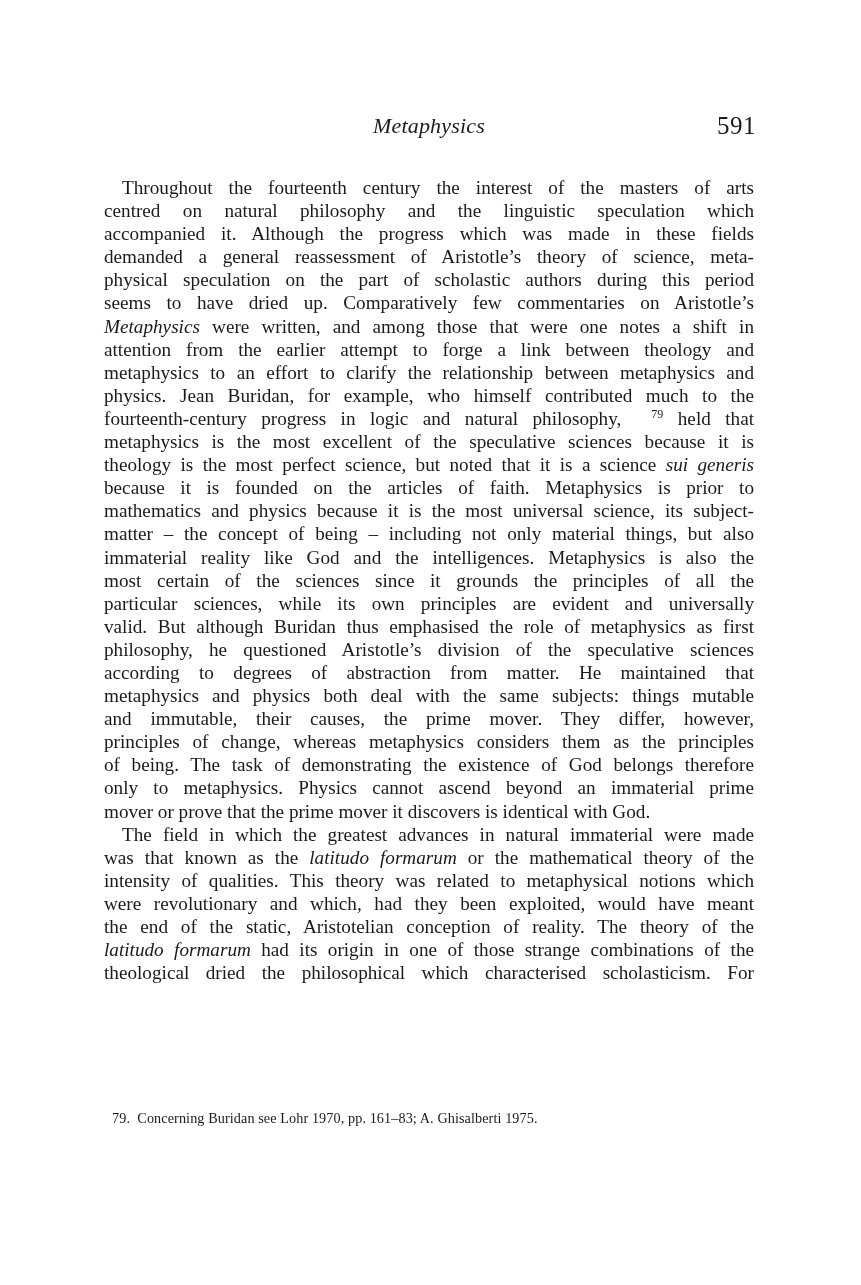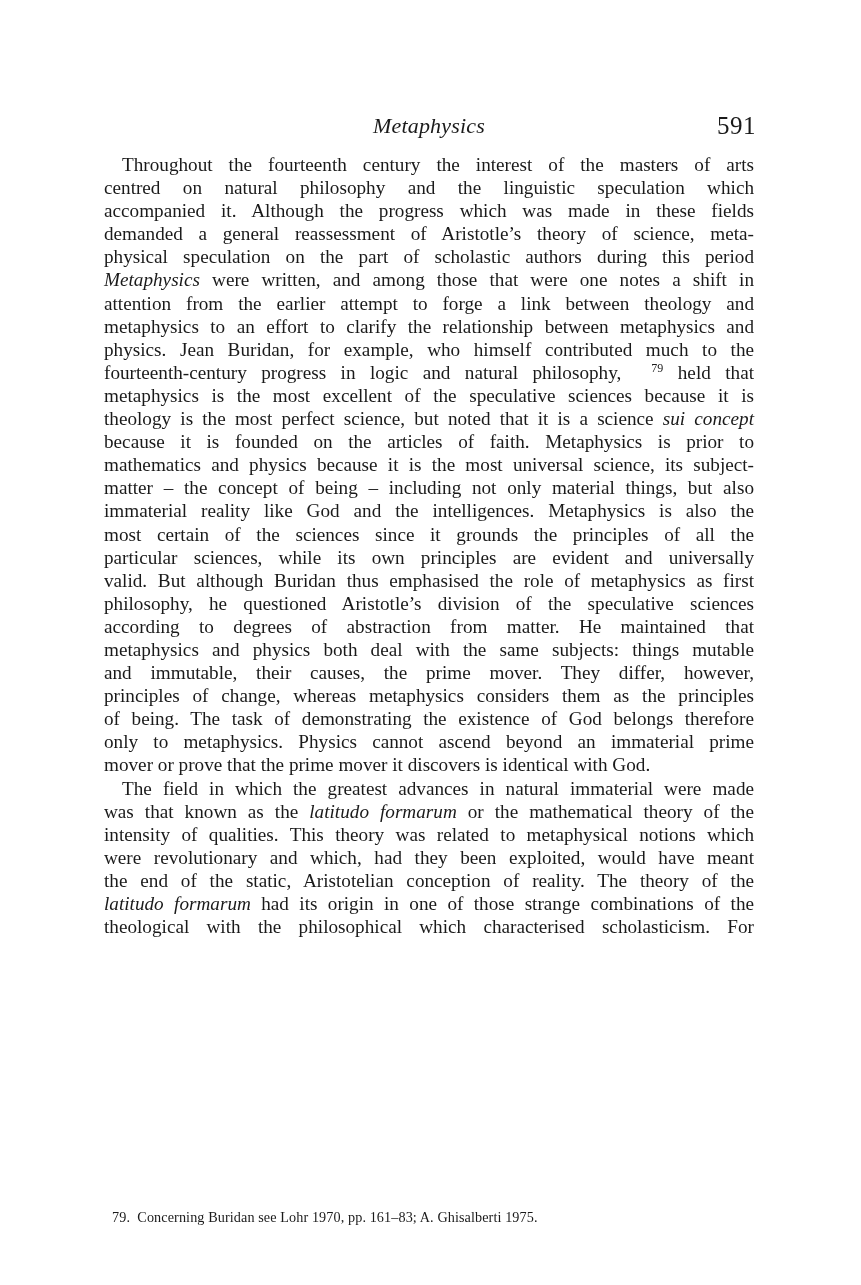--- a/index.html
+++ b/index.html
@@ -38,21 +38,21 @@
     }
     .page-number {
       position: absolute;
       right: -2px;
       font-size: 25px;
       line-height: 30px;
       letter-spacing: 0.5px;
     }
     .body-text {
       position: absolute;
-      top: 153px;
+      top: 176px;
       left: 104px;
       width: 650px;
     }
     .line {
       display: block;
       height: 23.1px;
       line-height: 23.1px;
       font-size: 19.2px;
       text-align: justify;
       text-align-last: justify;
@@ -67,21 +67,21 @@
     }
     .line .it { font-style: italic; }
     .line sup {
       font-size: 12px;
       line-height: 0;
       vertical-align: 7px;
       margin-left: 30px;
     }
     .footnote {
       position: absolute;
-      top: 1208px;
+      top: 1109px;
       left: 112px;
       font-size: 14.2px;
       line-height: 18px;
       white-space: nowrap;
       letter-spacing: 0.1px;
     }
   </style>
 </head>
 <body>
 
@@ -93,27 +93,28 @@
   </div>
 
   <div class="body-text">
 
     <div>
       <span class="line indent">Throughout the fourteenth century the interest of the masters of arts</span>
       <span class="line">centred on natural philosophy and the linguistic speculation which</span>
       <span class="line">accompanied it. Although the progress which was made in these fields</span>
       <span class="line">demanded a general reassessment of Aristotle’s theory of science, meta-</span>
       <span class="line">physical speculation on the part of scholastic authors during this period</span>
+      <span class="line">seems to have dried up. Comparatively few commentaries on Aristotle’s</span>
       <span class="line"><span class="it">Metaphysics</span><span> were written, and among those that were one notes a shift in</span></span>
       <span class="line">attention from the earlier attempt to forge a link between theology and</span>
       <span class="line">metaphysics to an effort to clarify the relationship between metaphysics and</span>
       <span class="line">physics. Jean Buridan, for example, who himself contributed much to the</span>
       <span class="line"><span>fourteenth-century progress in logic and natural philosophy,</span><sup>79</sup><span> held that</span></span>
       <span class="line">metaphysics is the most excellent of the speculative sciences because it is</span>
-      <span class="line"><span>theology is the most perfect science, but noted that it is a science </span><span class="it">sui concept</span></span>
+      <span class="line"><span>theology is the most perfect science, but noted that it is a science </span><span class="it">sui generis</span></span>
       <span class="line">because it is founded on the articles of faith. Metaphysics is prior to</span>
       <span class="line">mathematics and physics because it is the most universal science, its subject-</span>
       <span class="line">matter – the concept of being – including not only material things, but also</span>
       <span class="line">immaterial reality like God and the intelligences. Metaphysics is also the</span>
       <span class="line">most certain of the sciences since it grounds the principles of all the</span>
       <span class="line">particular sciences, while its own principles are evident and universally</span>
       <span class="line">valid. But although Buridan thus emphasised the role of metaphysics as first</span>
       <span class="line">philosophy, he questioned Aristotle’s division of the speculative sciences</span>
       <span class="line">according to degrees of abstraction from matter. He maintained that</span>
       <span class="line">metaphysics and physics both deal with the same subjects: things mutable</span>
@@ -124,21 +125,21 @@
       <span class="line last">mover or prove that the prime mover it discovers is identical with God.</span>
     </div>
 
     <div>
       <span class="line indent">The field in which the greatest advances in natural immaterial were made</span>
       <span class="line"><span>was that known as the </span><span class="it">latitudo formarum</span><span> or the mathematical theory of the</span></span>
       <span class="line">intensity of qualities. This theory was related to metaphysical notions which</span>
       <span class="line">were revolutionary and which, had they been exploited, would have meant</span>
       <span class="line">the end of the static, Aristotelian conception of reality. The theory of the</span>
       <span class="line"><span class="it">latitudo formarum</span><span> had its origin in one of those strange combinations of the</span></span>
-      <span class="line">theological with the philosophical which characterised scholasticism. For</span>
+      <span class="line">theological dried the philosophical which characterised scholasticism. For</span>
     </div>
   </div>
 
   <div class="footnote">
     <span>79.</span>&nbsp;
     <span>Concerning Buridan see Lohr 1970, pp. 161–83; A. Ghisalberti 1975.</span>
   </div>
 
 </div>
 

